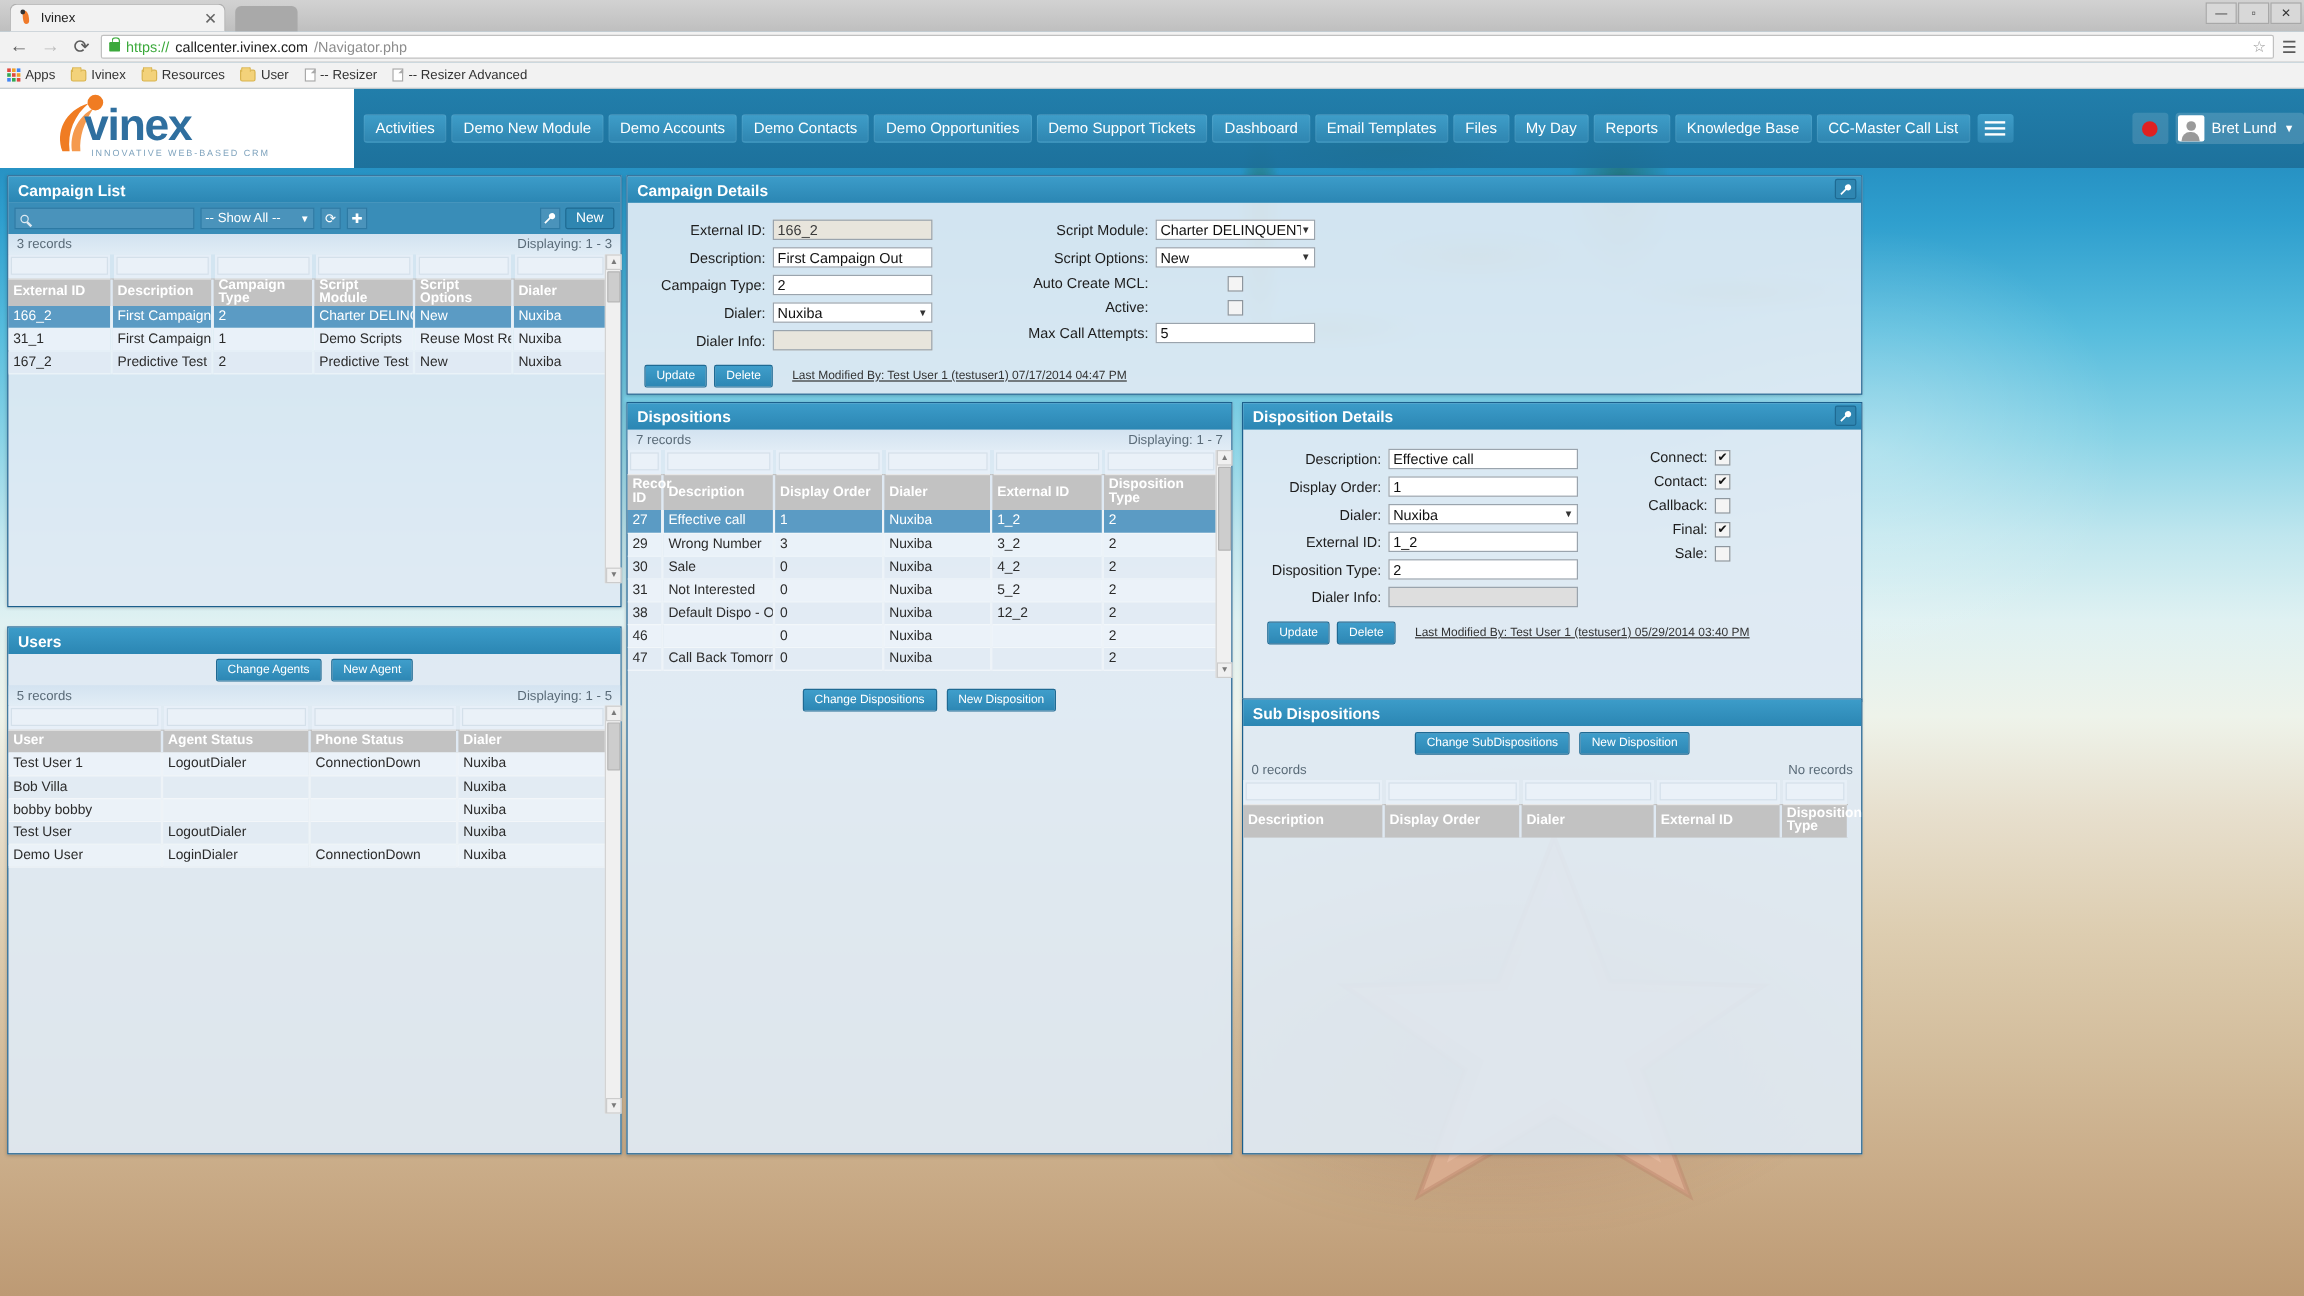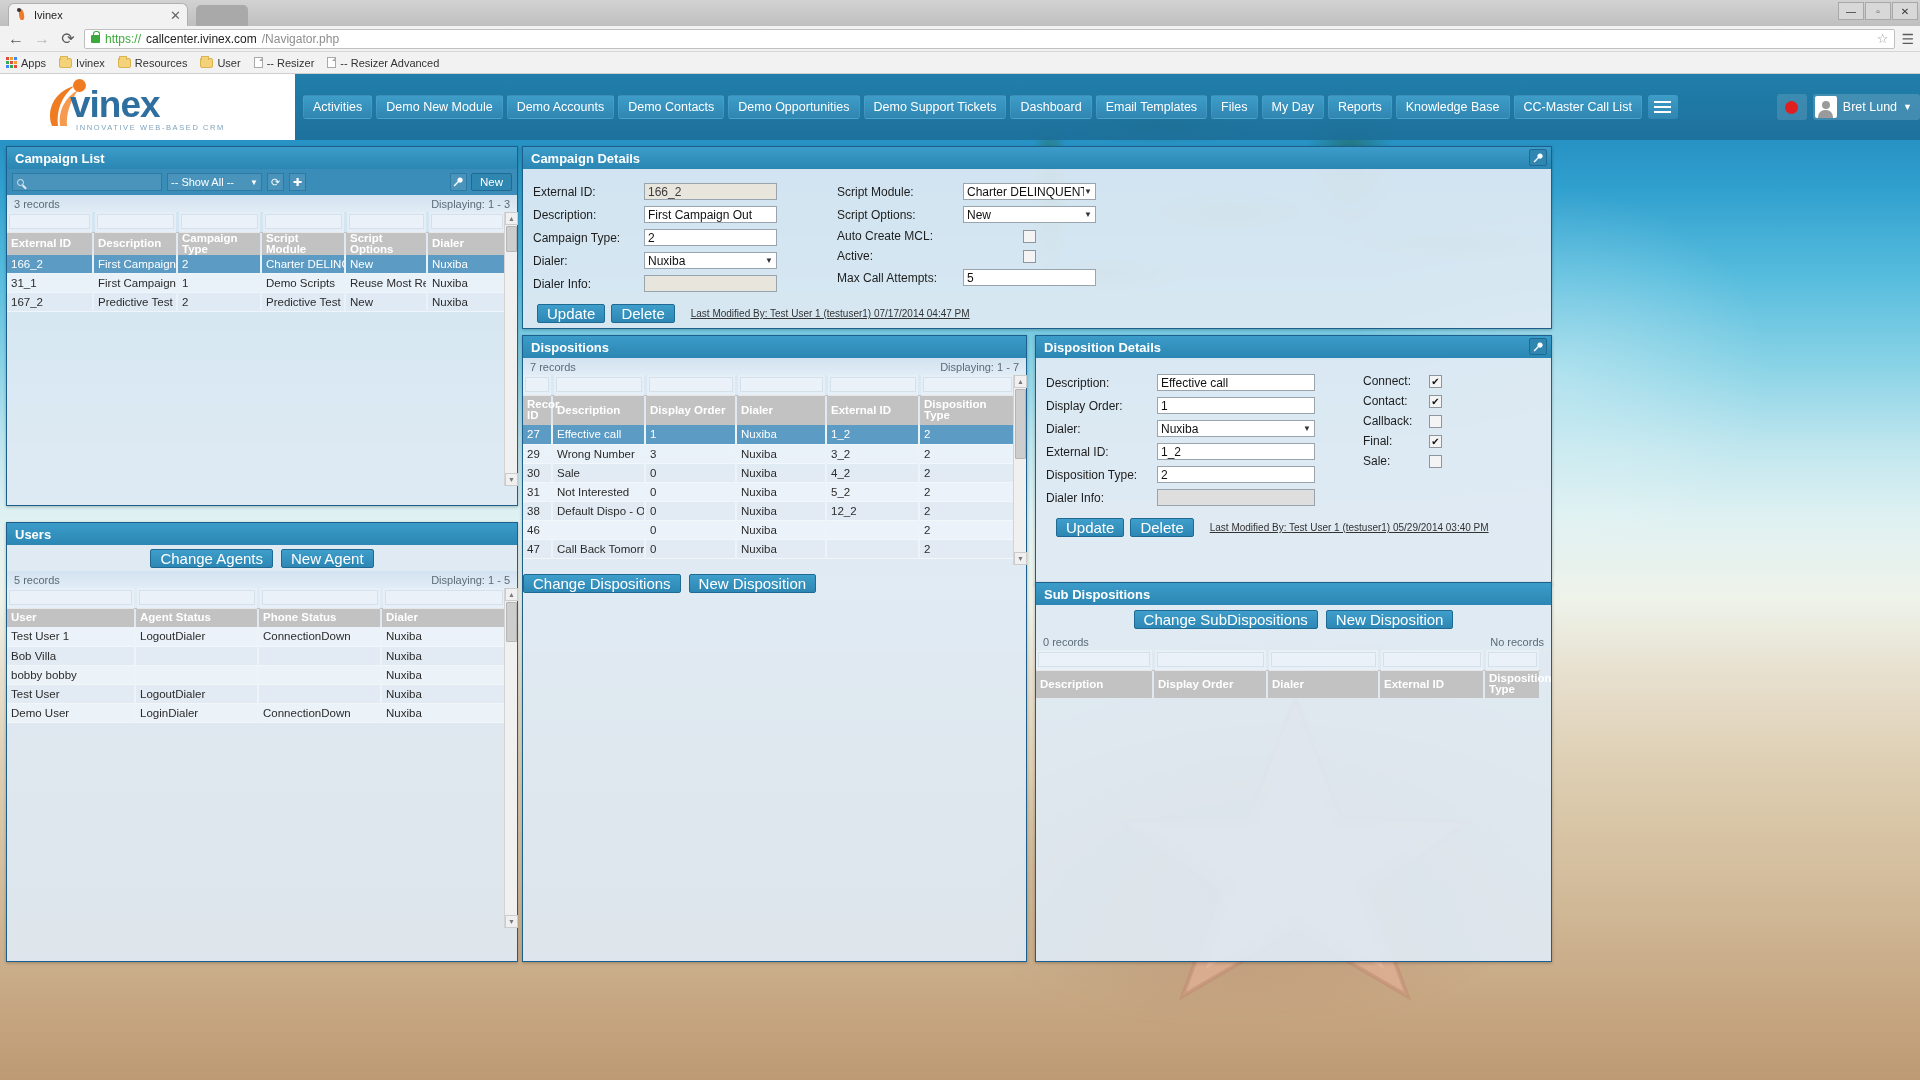--- a/index.html
+++ b/index.html
@@ -264,46 +264,46 @@
   .vs-up { top: 0; } .vs-dn { bottom: 0; }
   .vs-thumb {
     position: absolute; left: 1px; top: 14px; width: 11px; height: 26px;
     background: #cdcdcd; border: 1px solid #b5b5b5; border-radius: 1px;
   }
 
   
   .formarea { padding: 14px 10px 6px 10px; display: flex; }
   .fcol { display: flex; flex-direction: column; gap: 6px; }
   .frow { display: flex; align-items: center; gap: 6px; }
-  .flabel { font-size: 12px; color: #1d1d1d; text-align: left; }
+  .flabel { font-size: 12px; color: #1d1d1d; text-align: right; }
   .finput {
     height: 17px; border: 1px solid #9aa4ad; background: #fff; font-size: 12px;
     padding: 0 3px; display: flex; align-items: center; color: #111;
   }
   .finput.ro { background: #e8e5dc; color: #3a3a3a; }
   .finput.grey { background: #dedede; }
   .fselect {
     height: 17px; border: 1px solid #9aa4ad; background: #fff; font-size: 12px;
     padding: 0 3px; display: flex; align-items: center; color: #111; position: relative; cursor: pointer;
   }
   .fselect .sv { flex: 1; overflow: hidden; white-space: nowrap; }
   .fselect .sc { font-size: 8px; color: #333; }
   .chk {
     width: 13px; height: 13px; border: 1px solid #8d969e; background: #f4f4f4;
     display: flex; align-items: center; justify-content: center; font-size: 10px; color: #111; cursor: pointer;
   }
   .btnrow { display: flex; align-items: center; gap: 6px; padding: 6px 0 0 14px; }
   .bluebtn {
     height: 19px; padding: 0 9px; background: linear-gradient(to bottom,#3f9ecb,#2d87b4);
-    border: 1px solid #1f6a93; border-radius: 2px; color: #fff; font-size: 15px;
+    border: 1px solid #1f6a93; border-radius: 2px; color: #fff; font-size: 10px;
     display: flex; align-items: center; cursor: pointer;
   }
   .lastmod { font-size: 10px; color: #333; margin-left: 10px; text-decoration: underline; }
 
-  .centerbtns { display: flex; gap: 8px; padding: 9px 0; }
+  .centerbtns { display: flex; justify-content: center; gap: 8px; padding: 9px 0; }
   .norecords { font-size: 11px; color: #5a6b78; }
 </style>
 </head>
 <body>
 
 <div class="browser">
 
   <div class="tabstrip">
     <div class="tab">
       <span class="tab-fav"></span>

